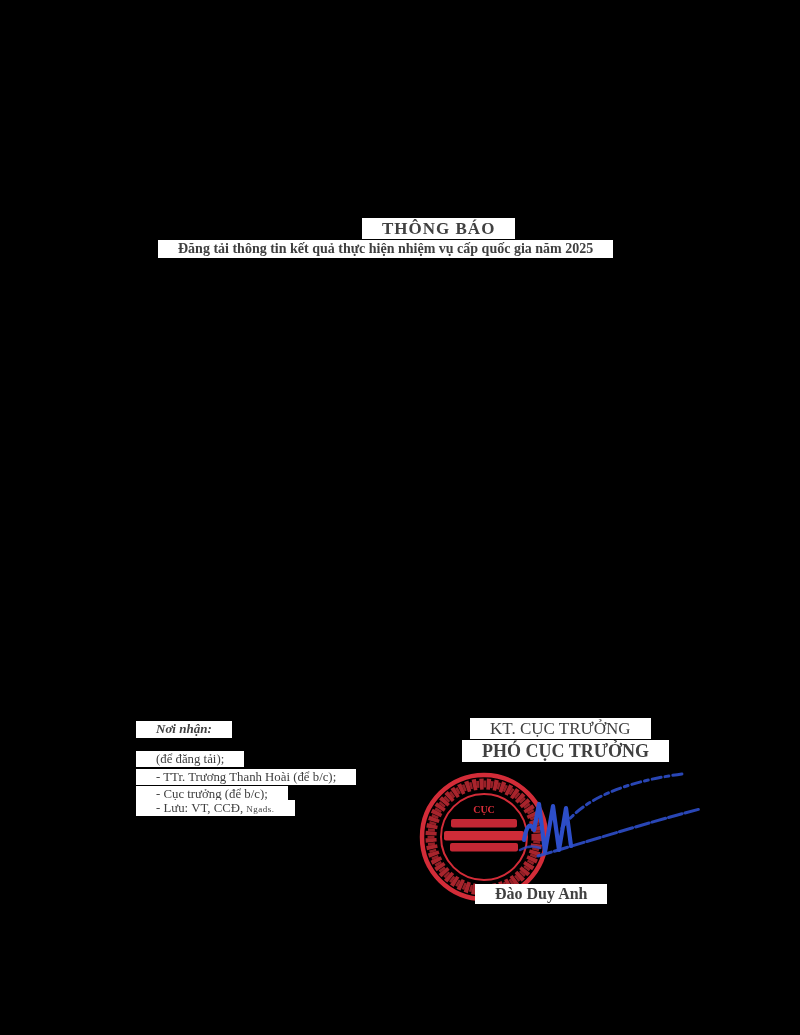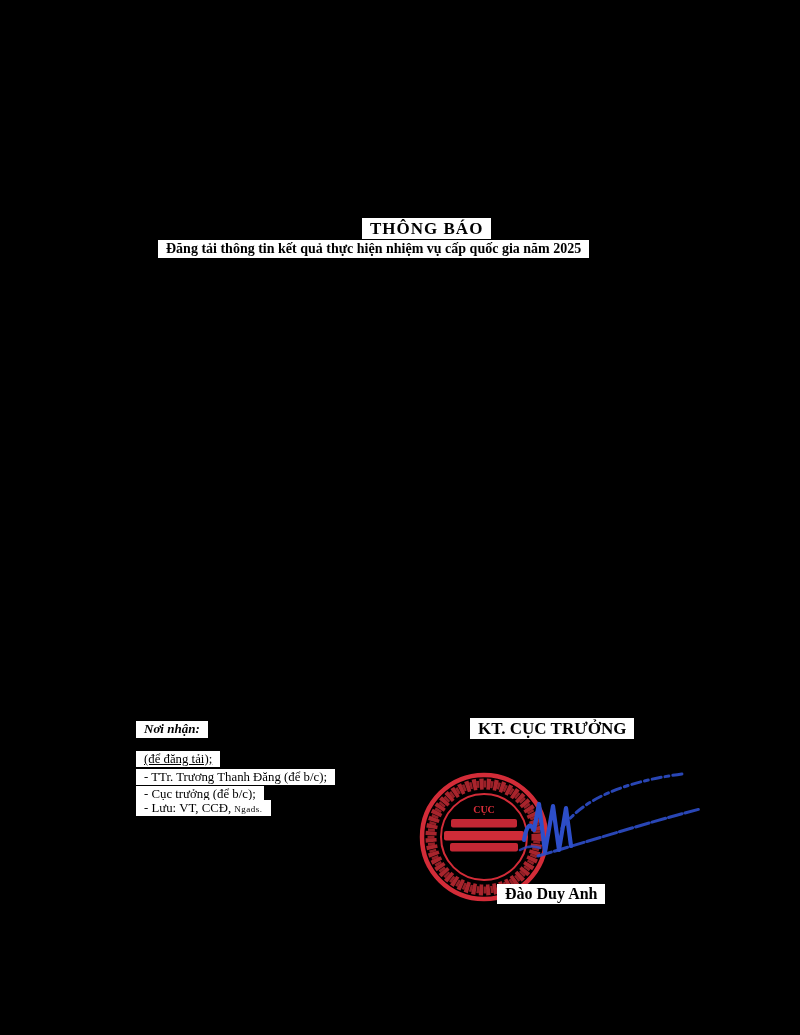--- a/index.html
+++ b/index.html
@@ -11,24 +11,24 @@
     position: relative;
     width: 800px;
     height: 1035px;
     background: #000000;
     overflow: hidden;
     font-family: "Liberation Serif", "DejaVu Serif", serif;
   }
   .txtbox {
     position: absolute;
     background: #ffffff;
-    color: #000000;
+    color: #404040;
     white-space: nowrap;
     line-height: 1.12;
-    padding: 1px 8px;
+    padding: 1px 20px;
   }
   .doc-title {
     left: 362px; top: 218px;
     font-size: 17px;
     font-weight: bold;
     letter-spacing: 1px;
   }
   .doc-subject {
     left: 158px; top: 240px;
     font-size: 14px;
@@ -36,40 +36,40 @@
   }
   .recip-heading {
     left: 136px; top: 721px;
     font-size: 13px;
     font-weight: bold;
     font-style: italic;
     text-align: center;
   }
   .recip-line { font-size: 12.8px; }
   .rl0 { left: 136px; top: 736px; }
-  .rl1 { left: 136px; top: 751px; text-decoration: underline; }
+  .rl1 { left: 136px; top: 751px; }
   .rl2 { left: 136px; top: 769px; }
   .rl3 { left: 136px; top: 786px; }
   .rl4 { left: 136px; top: 800px; text-align: center; }
   .luu-suffix {
     font-size: 9px;
     letter-spacing: 0.5px;
   }
   .sign-title-1 {
     left: 470px; top: 718px;
     font-size: 17px;
-    font-weight: bold;
+    font-weight: normal;
   }
   .sign-title-2 {
     left: 462px; top: 740px;
     font-size: 18px;
     font-weight: bold;
   }
   .signer-name {
-    left: 497px; top: 884px;
+    left: 475px; top: 884px;
     font-size: 16px;
     font-weight: bold;
   }
   .seal-svg {
     position: absolute;
     left: 416px; top: 769px;
     width: 136px; height: 136px;
   }
   .signature-svg {
     position: absolute;
@@ -84,28 +84,29 @@
 
   <div class="txtbox doc-title">THÔNG BÁO</div>
 
   <div class="txtbox doc-subject">Đăng tải thông tin kết quả thực hiện nhiệm vụ cấp quốc gia năm 2025</div>
 
   <div class="txtbox recip-heading">Nơi nhận:</div>
 
 
   <div class="txtbox recip-line rl1">(để đăng tải);</div>
 
-  <div class="txtbox recip-line rl2">- TTr. Trương Thanh Đăng (để b/c);</div>
+  <div class="txtbox recip-line rl2">- TTr. Trương Thanh Hoài (để b/c);</div>
 
   <div class="txtbox recip-line rl3">- Cục trưởng (để b/c);</div>
 
   <div class="txtbox recip-line rl4"><span>- Lưu: VT, CCĐ,</span> <span class="luu-suffix">Ngads.</span></div>
 
   <div class="txtbox sign-title-1">KT. CỤC TRƯỞNG</div>
 
+  <div class="txtbox sign-title-2">PHÓ CỤC TRƯỞNG</div>
 
   <svg class="seal-svg" viewBox="-68 -68 136 136">
     <defs>
       <filter id="sealblur" x="-20%" y="-20%" width="140%" height="140%">
         <feGaussianBlur stdDeviation="0.7"></feGaussianBlur>
       </filter>
     </defs>
     <g stroke="#e5303d" fill="none" opacity="0.92">
       <circle cx="0" cy="0" r="62" stroke-width="4.5"></circle>
       <circle cx="0" cy="0" r="43" stroke-width="2"></circle>

